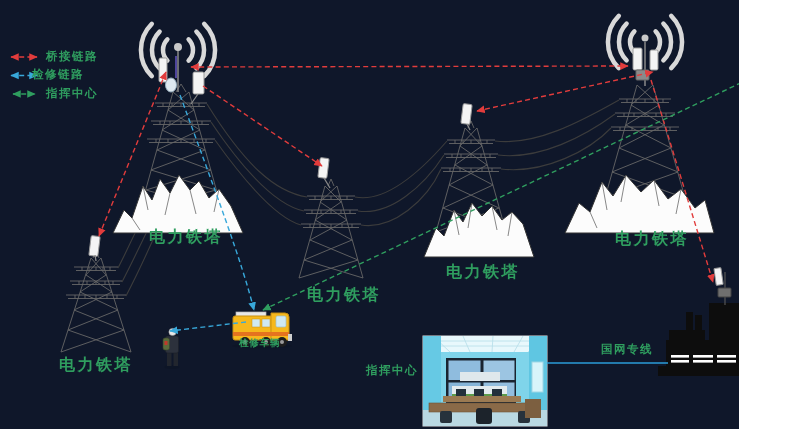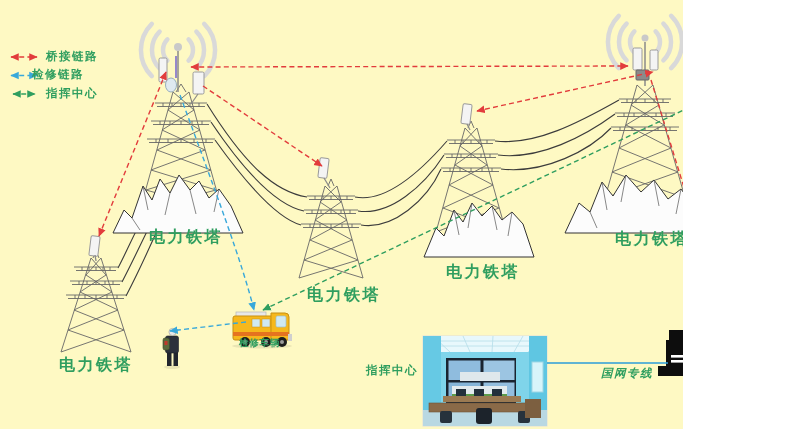--- a/index.html
+++ b/index.html
@@ -1,16 +1,16 @@
 <!DOCTYPE html>
 <html style="--bridge-link: #e23c3c; --maintenance-link: #38a8da; --satellite-link: #2f9e5f; --label-text: #2f9e5f; --grid-line: #2b9cd8; --wifi-arc: #d9d9d9;"><head>
 <meta charset="utf-8">
 <style>
   html,body{margin:0;padding:0;background:#fff;}
-  #stage{position:relative;width:683px;height:429px;background:#fef9c3;overflow:hidden;
+  #stage{position:relative;width:739px;height:429px;background:#0f172a;overflow:hidden;
          font-family:"Liberation Sans","DejaVu Sans",sans-serif;}
   #scene{position:absolute;left:0;top:0;}
   .label{position:absolute;font-weight:bold;color:var(--label-text,#2f9e5f);
          white-space:nowrap;letter-spacing:2.5px;font-size:16px;line-height:1.1;}
   .label.sm{font-size:9.5px;letter-spacing:0.8px;}
   .label.md{font-size:11.5px;letter-spacing:1.5px;}
   .lk{fill:none;stroke-width:1.4;stroke-dasharray:5 3.2;}
   .lk.bridge{stroke:var(--bridge-link,#e23c3c);}
   .lk.maint{stroke:var(--maintenance-link,#38a8da);}
   .lk.sat{stroke:var(--satellite-link,#2f9e5f);}
@@ -284,15 +284,15 @@
 <div class="label md" style="left:46px;top:87px;">指挥中心</div>
 
 <div class="label" style="left:149px;top:228px;">电力铁塔</div>
 <div class="label" style="left:59px;top:356px;">电力铁塔</div>
 <div class="label" style="left:307px;top:286px;">电力铁塔</div>
 <div class="label" style="left:446px;top:263px;">电力铁塔</div>
 <div class="label" style="left:615px;top:230px;">电力铁塔</div>
 
 <div class="label sm" style="left:239px;top:338px;">检修车辆</div>
 <div class="label md" style="left:366px;top:364px;">指挥中心</div>
-<div class="label md" style="left:601px;top:367px;font-style:italic;">国网专线</div>
+<div class="label md" style="left:601px;top:343px;">国网专线</div>
 
 </div>
 
 </body></html>

